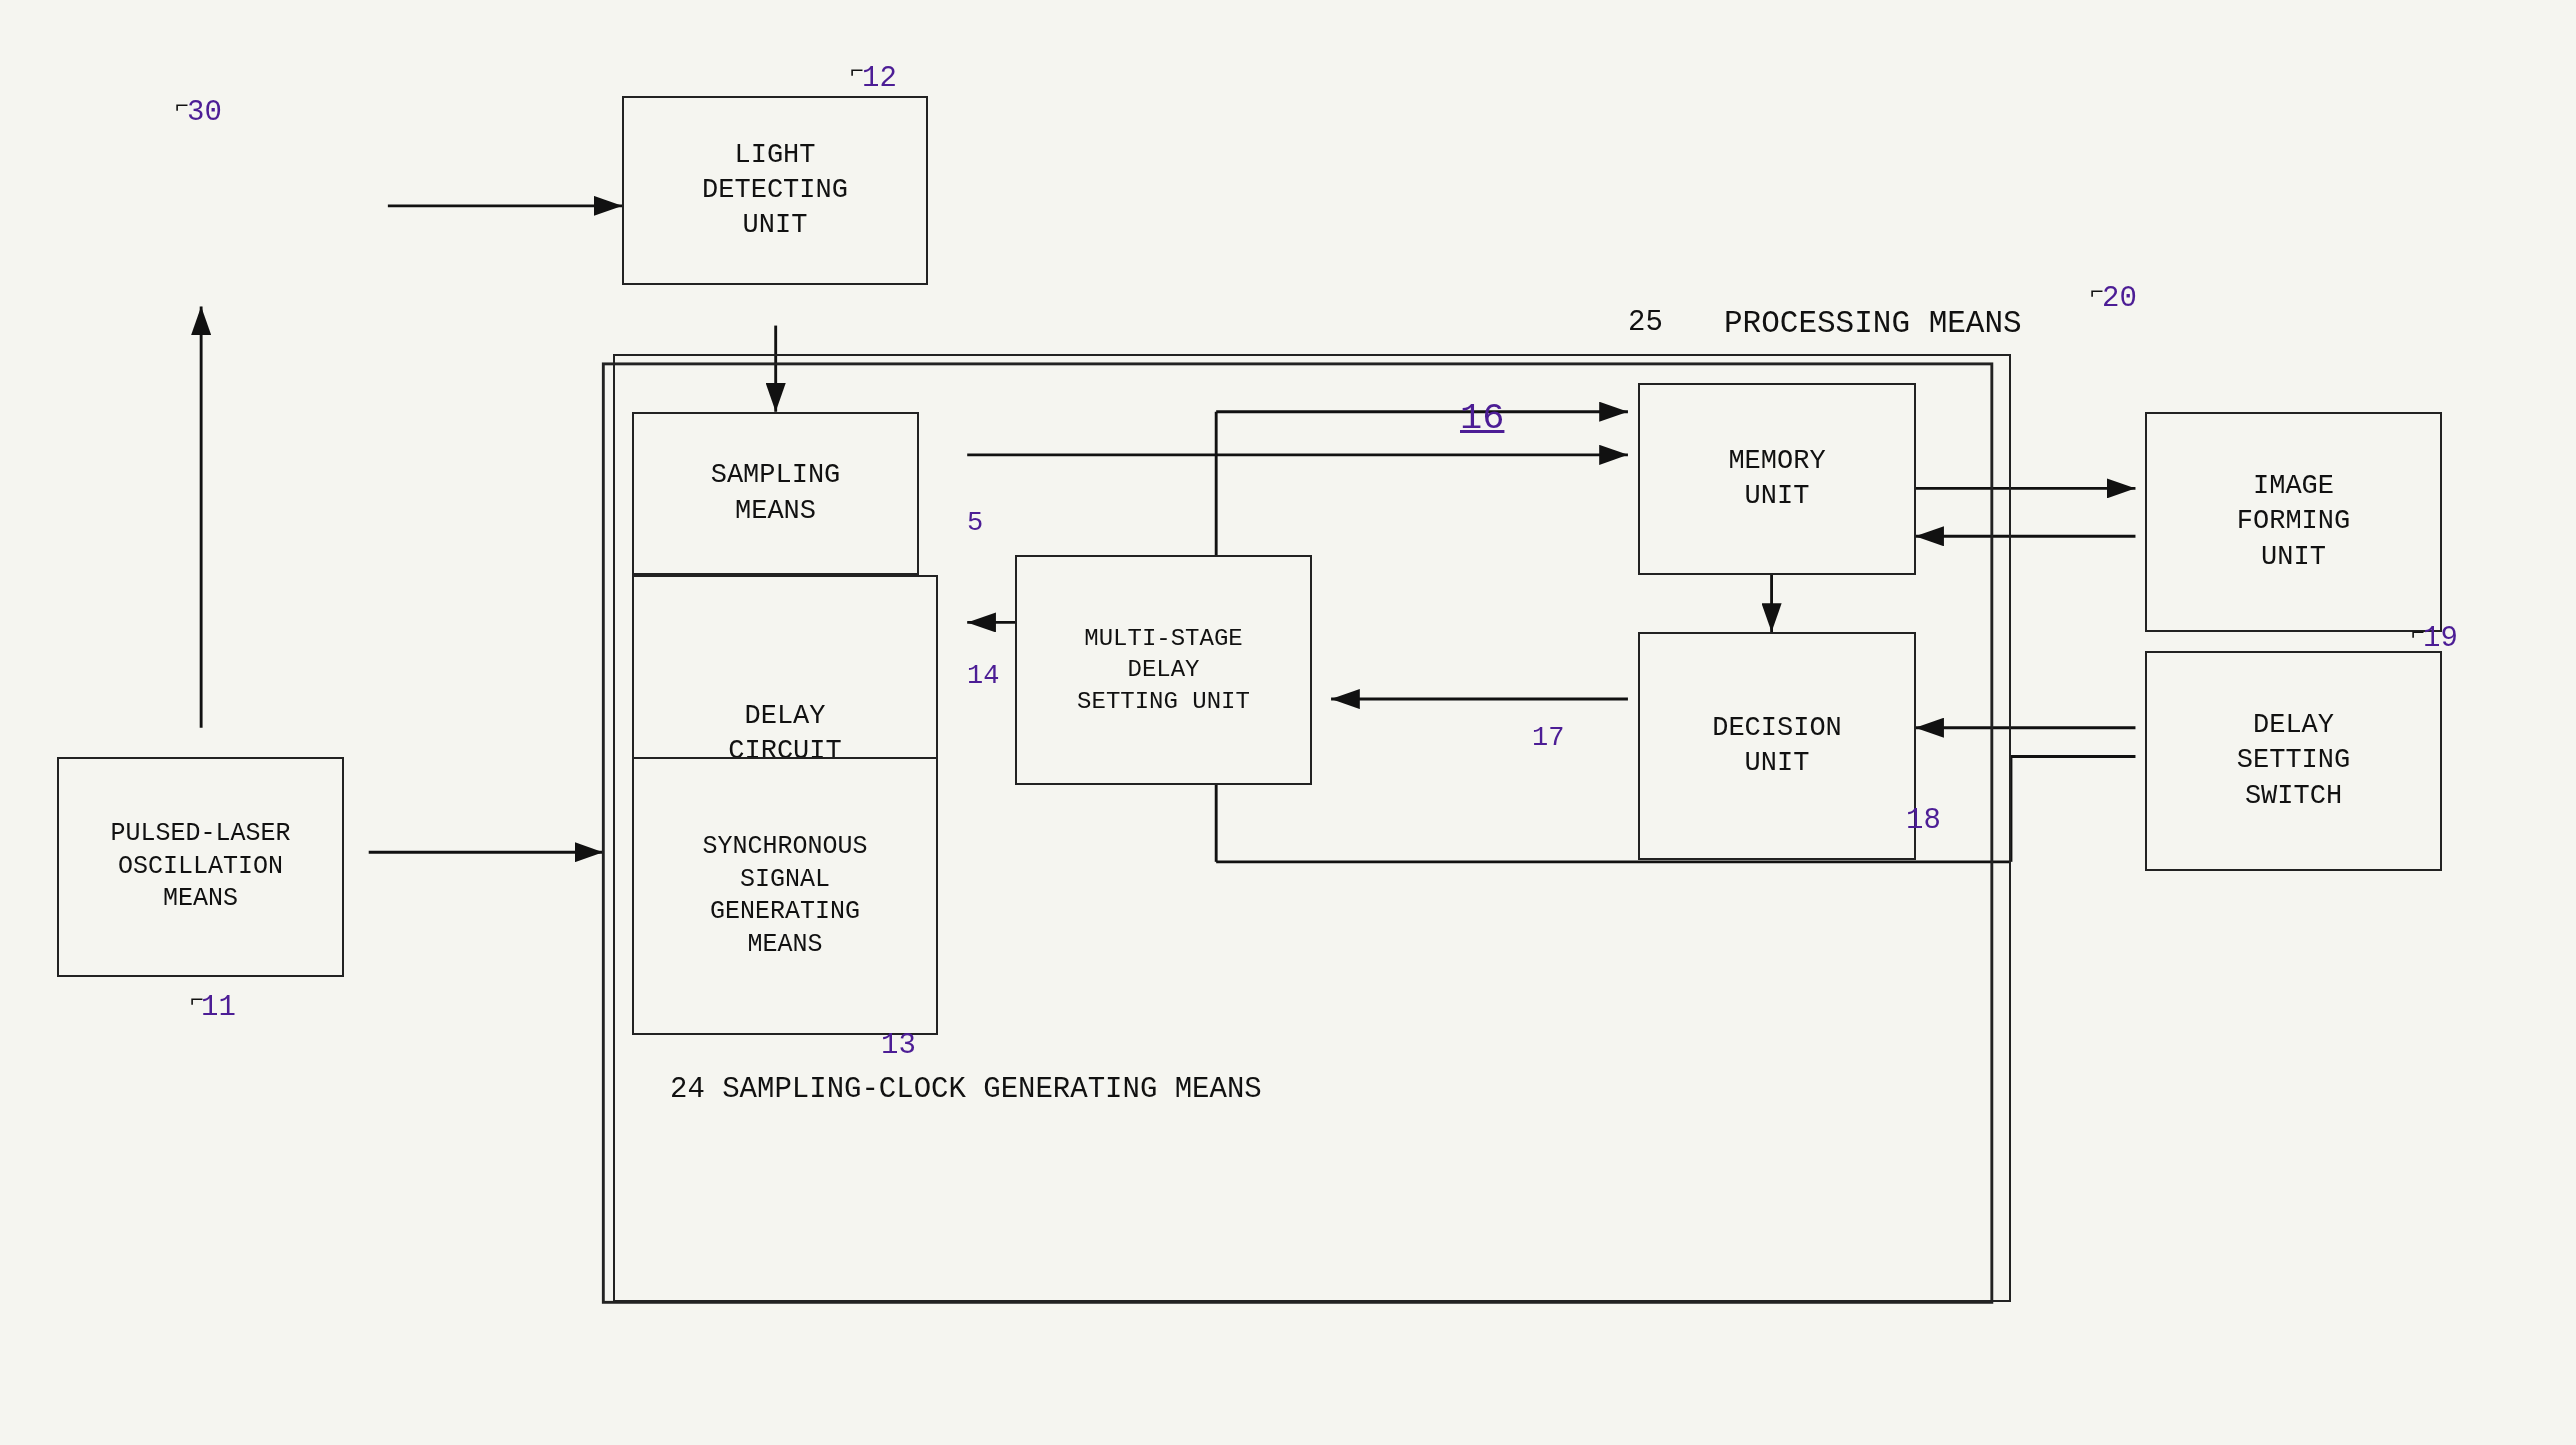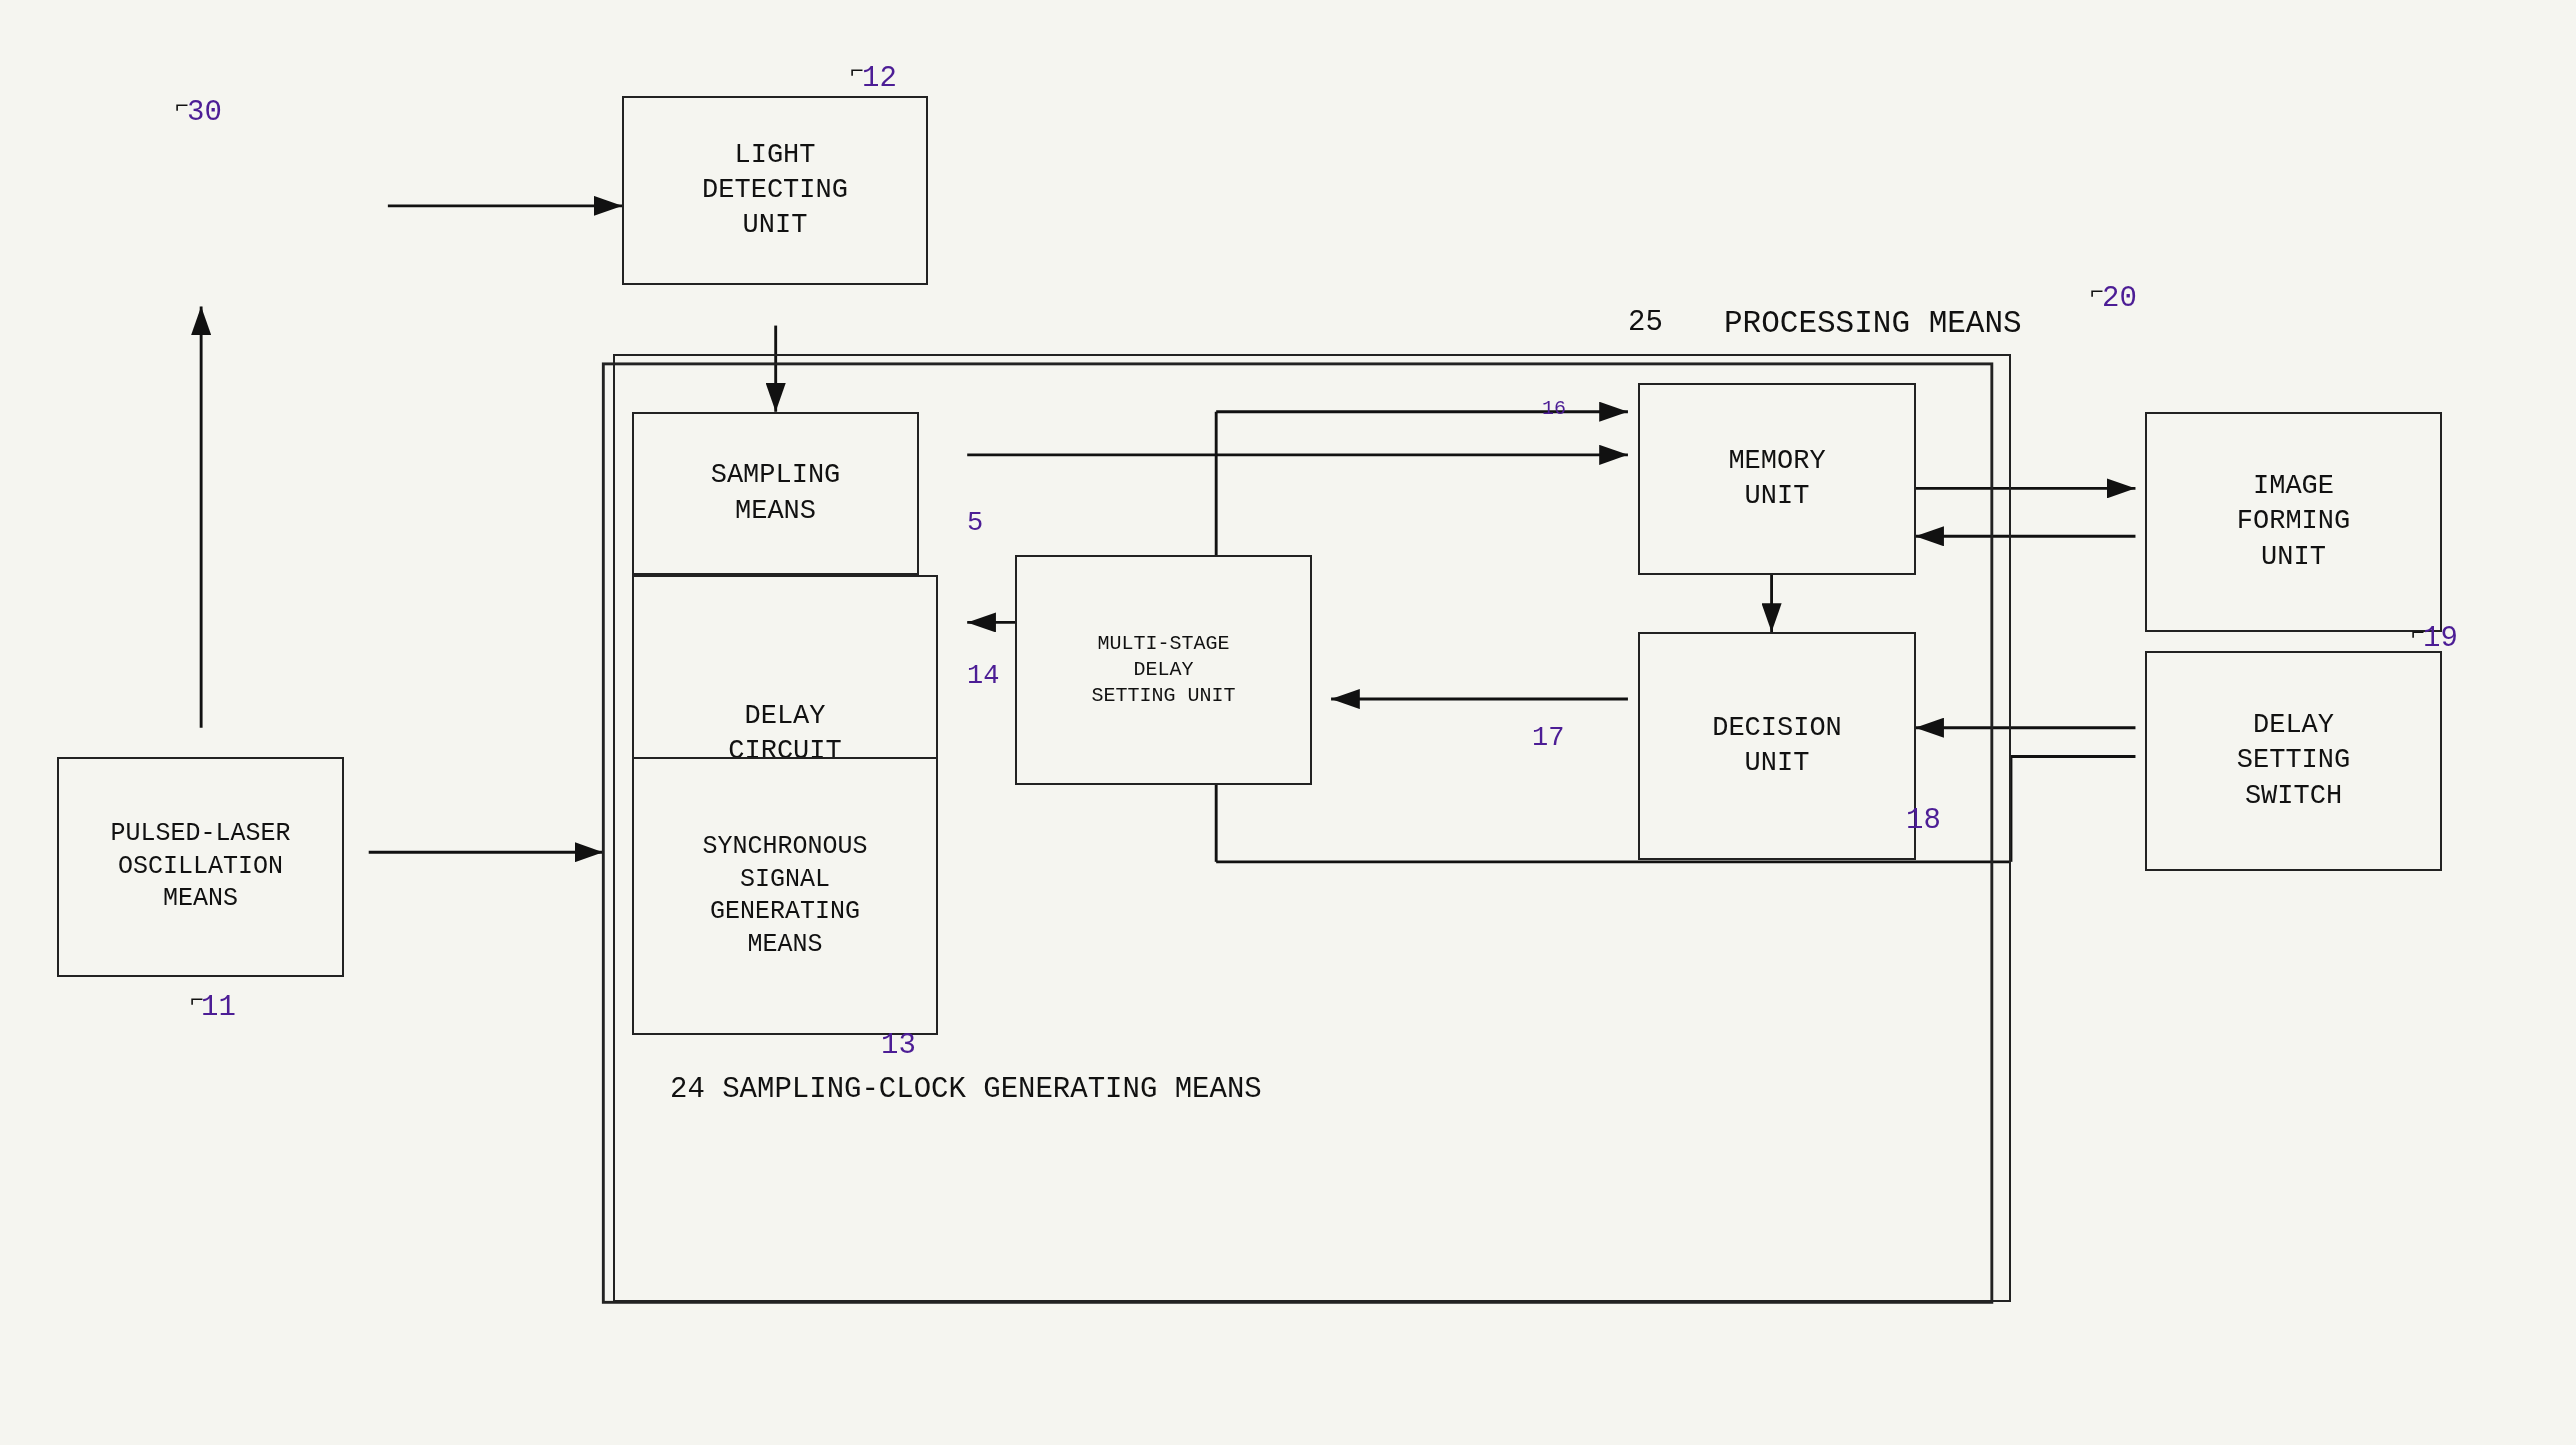--- a/index.html
+++ b/index.html
@@ -126,21 +126,21 @@
 
   <div class="block" style="left:632px; top:575px; width:306px; height:354px; font-size:27px;">
     <span>DELAY<br>CIRCUIT<br>UNIT</span>
   </div>
 
   <div class="block" style="left:632px; top:757px; width:306px; height:278px; font-size:25px;">
     <span>SYNCHRONOUS<br>SIGNAL<br>GENERATING<br>MEANS</span>
   </div>
   <div class="ref-num" style="left:881px; top:1029px;">13</div>
 
-  <div class="block" style="left:1015px; top:555px; width:297px; height:230px; font-size:20px;">
+  <div class="block" style="left:1015px; top:555px; width:297px; height:230px; font-size:24px;">
     <span>MULTI-STAGE<br>DELAY<br>SETTING UNIT</span>
   </div>
 
   <div class="block" style="left:1638px; top:383px; width:278px; height:192px; font-size:27px;">
     <span>MEMORY<br>UNIT</span>
   </div>
 
   <div class="block" style="left:1638px; top:632px; width:278px; height:228px; font-size:27px;">
     <span>DECISION<br>UNIT</span>
   </div>
@@ -168,20 +168,20 @@
   <div class="ref-num" style="left:2102px; top:282px;">20</div>
   <div style="position:absolute; left:2090px; top:280px; font-size:23px; color:#111;">⌐</div>
   <div class="block-label" style="left:1628px; top:306px; font-size:29px;">25</div>
 
   <div class="block-label" style="left:670px; top:1073px; font-size:29px;">
     <span>24  SAMPLING-CLOCK GENERATING MEANS</span>
   </div>
 
   <div class="ref-num" style="left:967px; top:661px; font-size:27px;">14</div>
   <div class="ref-num" style="left:967px; top:508px; font-size:27px;">5</div>
-  <div class="ref-num" style="left:1542px; top:397px; font-size:20px;">16</div>
+  <div class="ref-num" style="left:1460px; top:397px; font-size:37px;text-decoration:underline;">16</div>
   <div class="ref-num" style="left:1532px; top:723px; font-size:27px;">17</div>
 
   <div class="large-box" style="left:613px; top:354px; width:1398px; height:948px;">
   </div>
 
 </div>
 
 
 </body></html>

